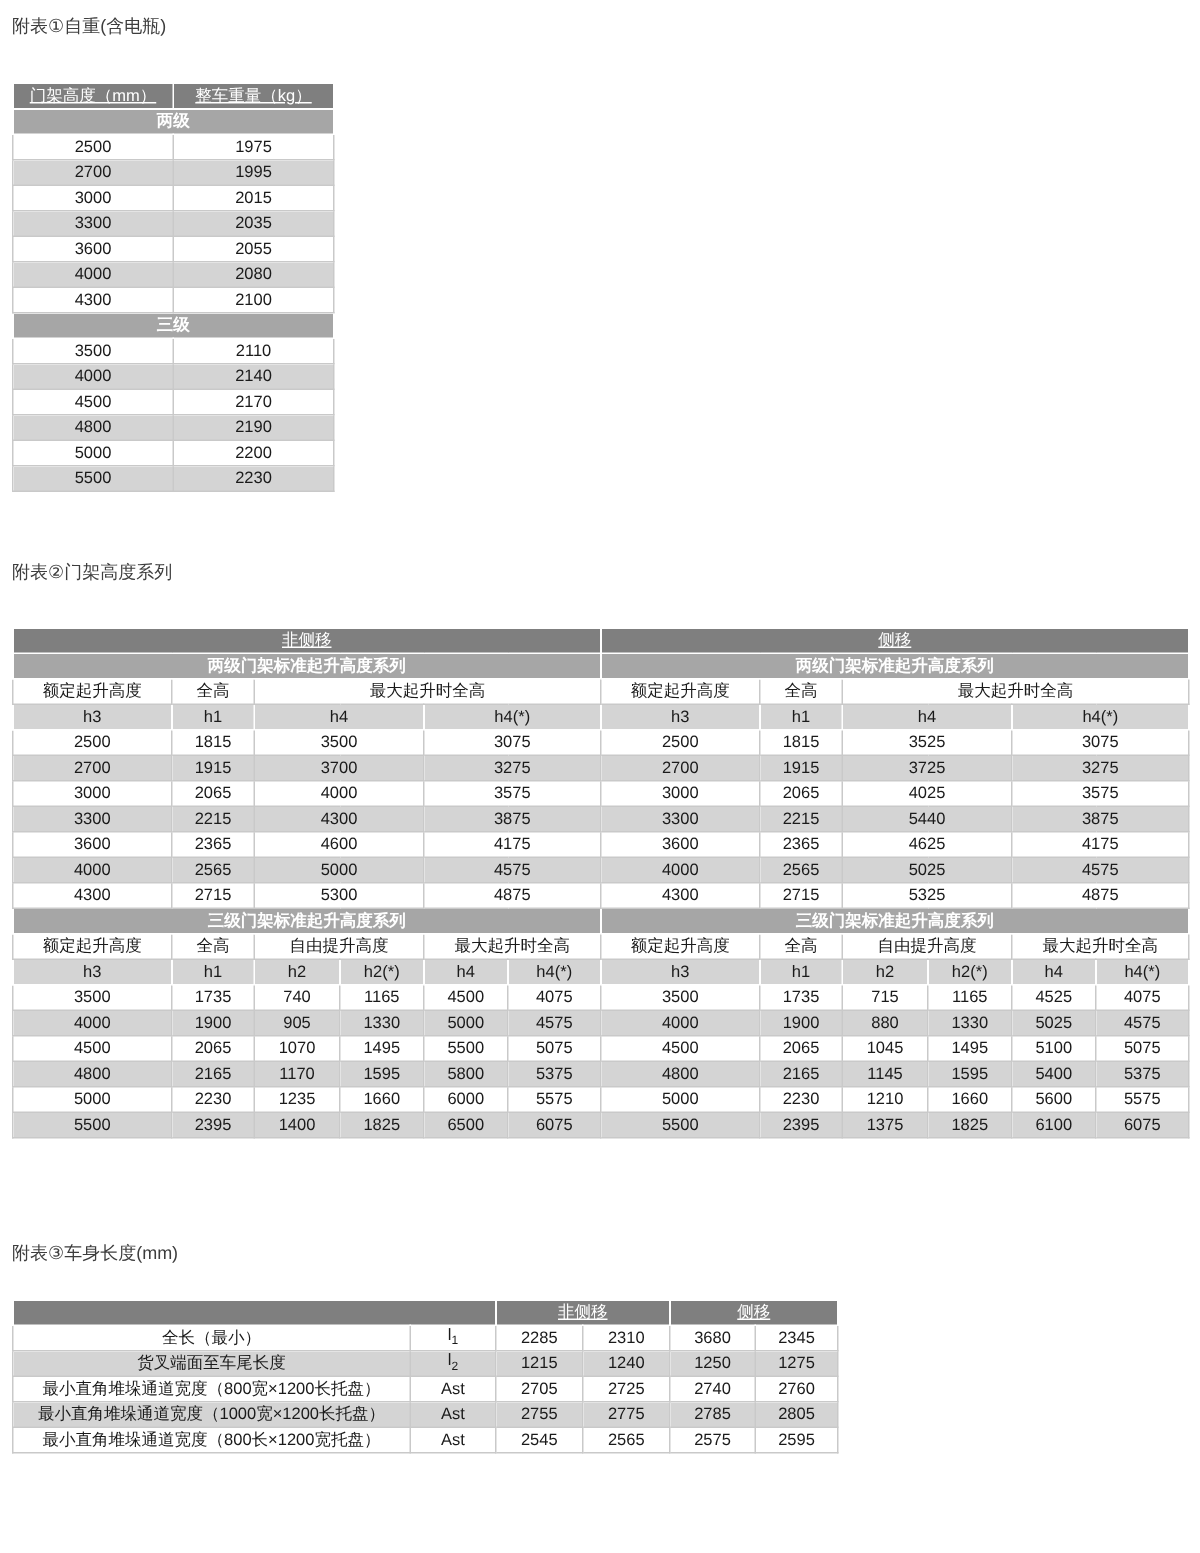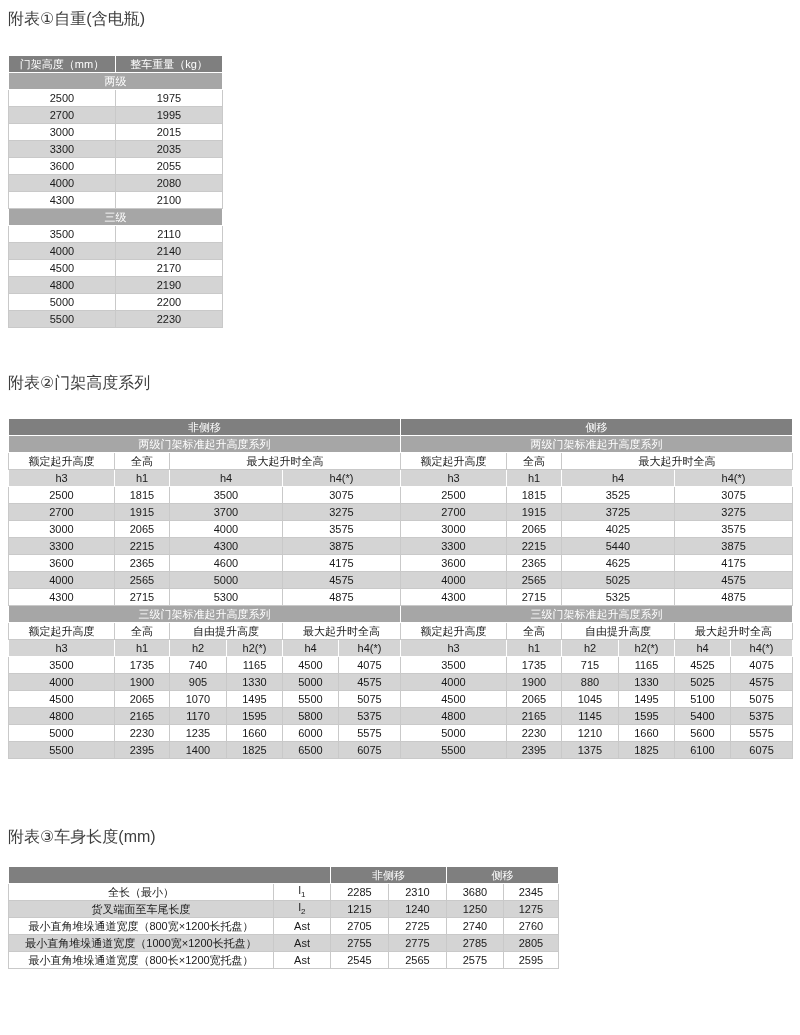--- a/index.html
+++ b/index.html
@@ -6,33 +6,33 @@
     --hd:#7f7f7f; --hm:#a6a6a6; --stripe:#d4d4d4;
     --body-text:#1a1a1a; --hdr-text:#ffffff;
   }
   html,body{margin:0;padding:0;background:#ffffff;}
   body{
     width:800px;height:1035px;position:relative;
     font-family:"Liberation Sans","DejaVu Sans",sans-serif;
     color:var(--body-text);
   }
   .section-title{
-    position:absolute;left:8px;font-size:16px;color:#3d3d3d;white-space:nowrap;
+    position:absolute;left:8px;font-size:12px;color:#3d3d3d;white-space:nowrap;
   }
   table{
     position:absolute;left:8px;border-collapse:collapse;table-layout:fixed;
     font-size:11px;line-height:1;
   }
   td{
     text-align:center;vertical-align:middle;height:16px;padding:0 1px;
     border:1px solid #c9c9c9;overflow:hidden;white-space:nowrap;
     color:var(--body-text);
   }
-  td.hd{background:var(--hd);color:var(--hdr-text);border-color:#ffffff;}
-  td.hm{background:var(--hm);color:var(--hdr-text);border-color:#ffffff;}
+  td.hd{background:var(--hd);color:var(--hdr-text);border-color:#ffffff;text-decoration:underline;}
+  td.hm{background:var(--hm);color:var(--hdr-text);border-color:#ffffff;font-weight:bold;}
   td.hs{background:var(--stripe);border-color:#ffffff;}
   td.w{background:#ffffff;}
   td.g{background:var(--stripe);}
   sub{font-size:8px;}
 </style>
 </head>
 <body>
 
 <div class="section-title" style="top:9px">附表①自重(含电瓶)</div>
 

